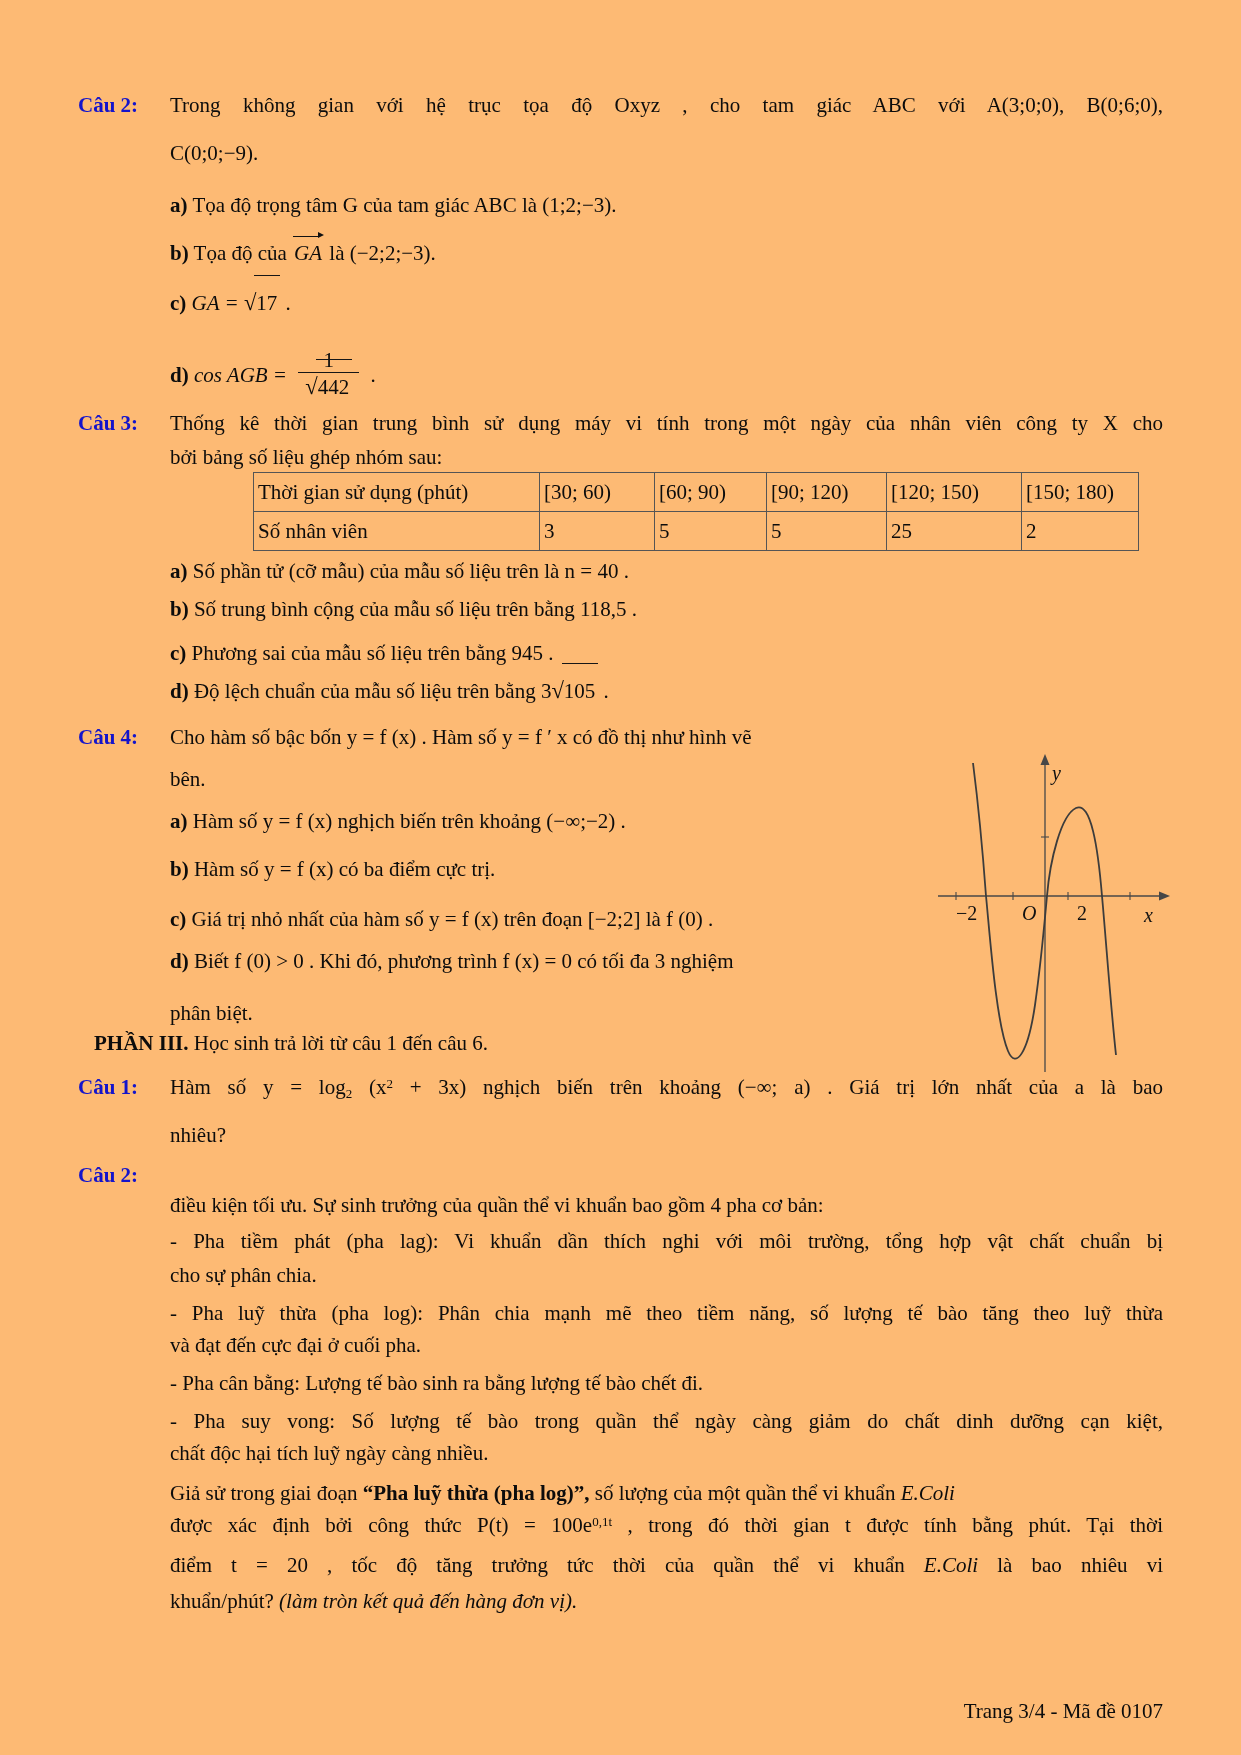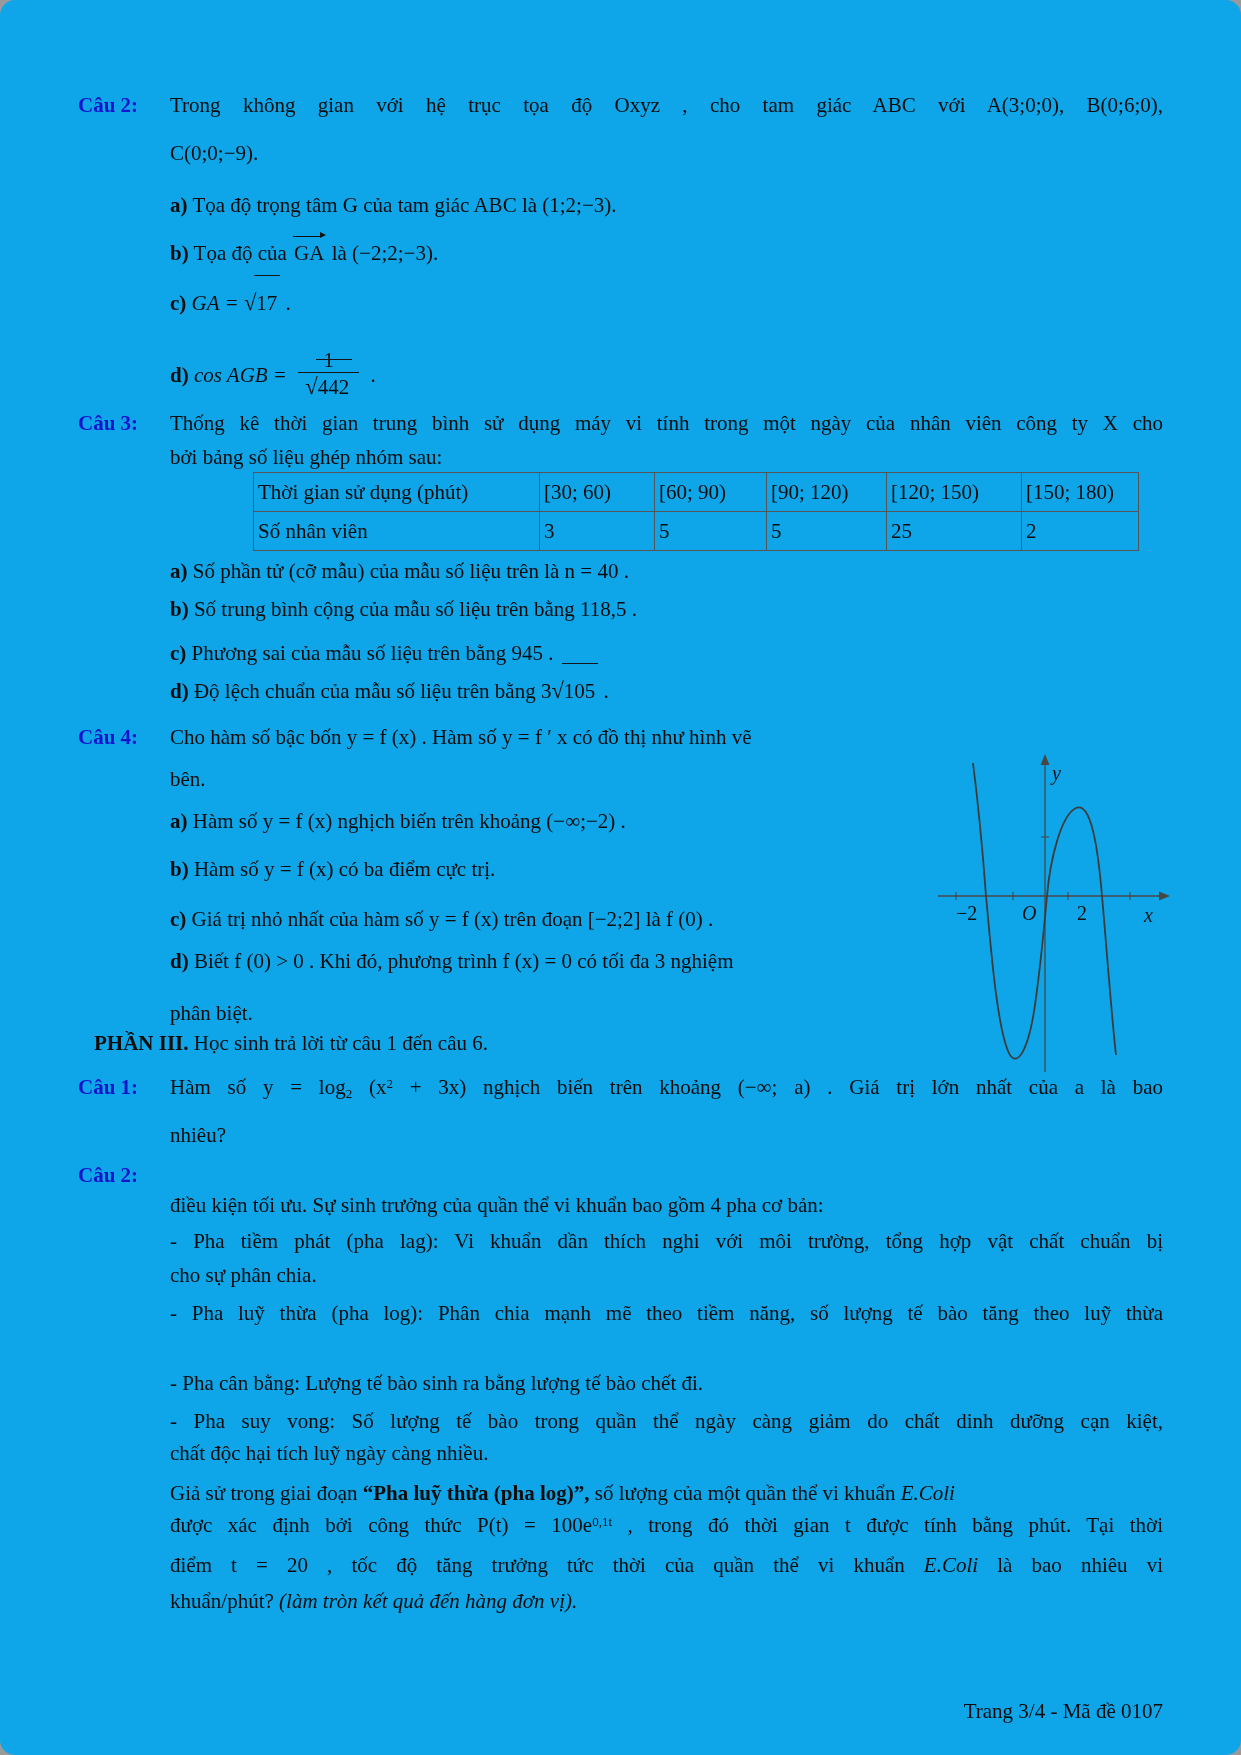--- a/index.html
+++ b/index.html
@@ -1,29 +1,29 @@
 <!DOCTYPE html>
 <html><head>
 <meta charset="utf-8">
 <style>
   html,body{margin:0;padding:0;background:#9a9a9a;}
-  .page{position:relative;width:1241px;height:1755px;background:#0ea5e9;
+  .page{position:relative;width:1241px;height:1755px;background:#fdba74;
         font-family:"Liberation Serif","DejaVu Serif",serif;font-size:21px;color:#0c0c0c;
-        overflow:hidden;margin:0 auto;border-radius:15px;}
+        overflow:hidden;margin:0 auto;}
   .qlabel{position:absolute;left:78px;font-weight:bold;color:#1414cb;line-height:26px;white-space:nowrap;}
   .line{position:absolute;left:170px;width:993px;line-height:26px;}
   .narrow{width:700px;}
   .just{text-align:justify;text-align-last:justify;}
   .b{font-weight:bold;}
   .it{font-style:italic;}
   .part-head{position:absolute;left:94px;line-height:26px;}
   sup{font-size:13px;vertical-align:6px;line-height:0;}
   sub{font-size:13px;vertical-align:-4px;line-height:0;}
   
-  .vec{position:relative;display:inline-block;padding:0 2px;}
+  .vec{position:relative;font-style:italic;display:inline-block;padding:0 2px;}
   .vec::before{content:"";position:absolute;top:-4px;left:1px;right:5px;border-top:1.4px solid #111;}
   .vec::after{content:"";position:absolute;top:-7.6px;right:0;width:0;height:0;
               border-left:6px solid #111;border-top:3.6px solid transparent;border-bottom:3.6px solid transparent;}
   
   .sqrt{white-space:nowrap;}
   .sq-sign{font-size:1.08em;}
   .sq-rad{border-top:1.5px solid #161616;padding:15px 3px 0 2px;margin-left:-2px;}
   
   .frac{display:inline-flex;flex-direction:column;align-items:center;vertical-align:middle;
         margin:0 6px;line-height:23px;transform:translateY(-3px);}
@@ -176,20 +176,21 @@
   </div>
   <div class="line" style="top:1122px">nhiêu?</div>
 
   <div class="qlabel" style="top:1162px">Câu 2:</div>
   <div class="line" style="top:1192px">điều kiện tối ưu. Sự sinh trưởng của quần thể vi khuẩn bao gồm 4 pha cơ bản:</div>
 
   <div class="line just" style="top:1228px">- Pha tiềm phát (pha lag): Vi khuẩn dần thích nghi với môi trường, tổng hợp vật chất chuẩn bị</div>
   <div class="line" style="top:1262px">cho sự phân chia.</div>
 
   <div class="line just" style="top:1300px">- Pha luỹ thừa (pha log): Phân chia mạnh mẽ theo tiềm năng, số lượng tế bào tăng theo luỹ thừa</div>
+  <div class="line" style="top:1332px">và đạt đến cực đại ở cuối pha.</div>
 
   <div class="line" style="top:1370px">- Pha cân bằng: Lượng tế bào sinh ra bằng lượng tế bào chết đi.</div>
 
   <div class="line just" style="top:1408px">- Pha suy vong: Số lượng tế bào trong quần thể ngày càng giảm do chất dinh dưỡng cạn kiệt,</div>
   <div class="line" style="top:1440px">chất độc hại tích luỹ ngày càng nhiều.</div>
 
   <div class="line" style="top:1480px">
     <span>Giả sử trong giai đoạn </span><span class="b">“Pha luỹ thừa (pha log)”,</span><span> số lượng của một quần thể vi khuẩn </span><span class="it">E.Coli</span>
   </div>
   <div class="line just" style="top:1512px">

